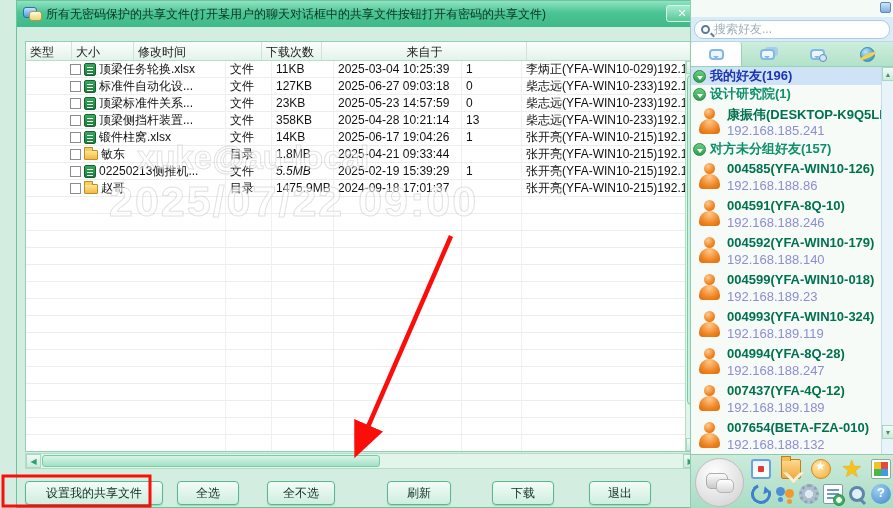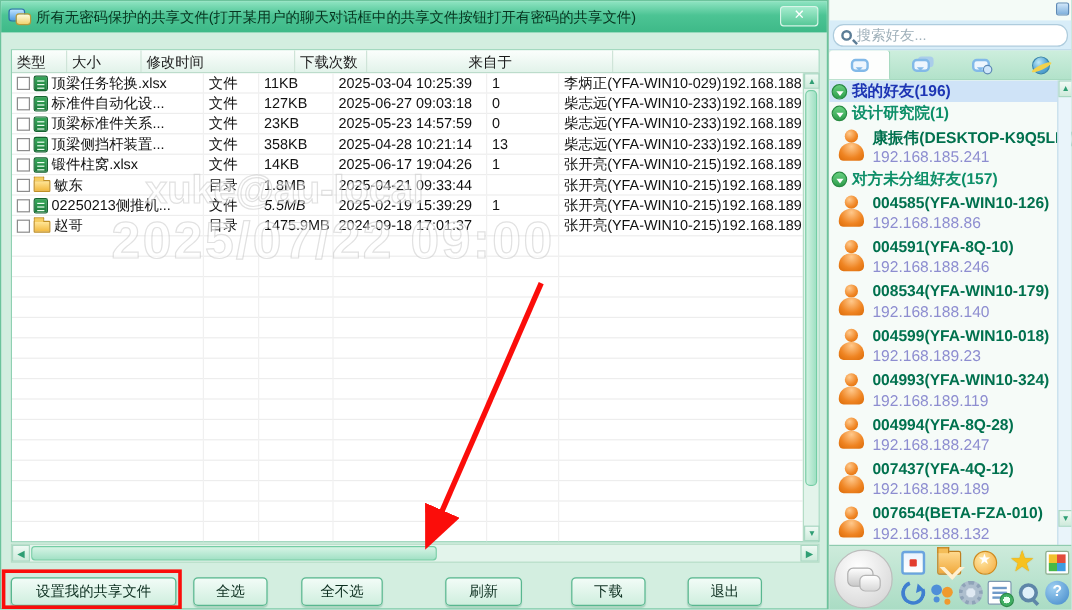--- a/index.html
+++ b/index.html
@@ -1,33 +1,33 @@
 <!DOCTYPE html>
 <html><head>
 <meta charset="utf-8">
 <style>
   html,body{margin:0;padding:0;background:#9fd6c2;}
   *{box-sizing:border-box;font-family:"Liberation Sans","DejaVu Sans",sans-serif;}
   .stage{position:relative;width:893px;height:508px;overflow:hidden;background:#d3eee0;}
 
   
-  .main-win{position:absolute;left:0;top:0;width:690px;height:508px;background:#d3eee0;border:1px solid #6cc39c;}
+  .main-win{position:absolute;left:16px;top:0;width:690px;height:508px;background:#d3eee0;border:1px solid #6cc39c;}
   .titlebar{position:absolute;left:0;top:0;right:0;height:26px;background:linear-gradient(180deg,#8fe4c2 0%,#4cc494 45%,#3eb988 100%);display:flex;align-items:center;padding:0 6px;}
   .title-icon{width:18px;height:14px;position:relative;margin-right:5px;flex:0 0 auto;}
   .title-icon:before{content:"";position:absolute;left:0;top:0;width:12px;height:9px;background:linear-gradient(#bfe2ff,#4e9ce0);border:1px solid #2f6fae;border-radius:3px;}
   .title-icon:after{content:"";position:absolute;left:6px;top:4px;width:11px;height:8px;background:linear-gradient(#fffbe0,#f0d470);border:1px solid #b79b3a;border-radius:3px;}
   .title-text{font-size:12px;color:#07341f;white-space:nowrap;overflow:hidden;}
   .close-btn{position:absolute;right:7px;top:4px;width:32px;height:17px;border:1px solid #d8f5e8;border-radius:3px;background:linear-gradient(#a5ecce,#57c898);color:#fff;font-size:11px;font-weight:bold;line-height:15px;text-align:center;cursor:pointer;}
 
   
   .tablebox{position:absolute;left:8px;top:40px;width:674px;height:411px;background:#fff;border:1px solid #8fd0b2;}
   .thead{display:flex;height:19px;background:linear-gradient(#fbfefc,#e2f3ea);border-bottom:1px solid #bcdccb;}
   .th{font-size:12px;color:#1a1a1a;padding:2px 3px 0 4px;border-right:1px solid #cfe4d8;white-space:nowrap;overflow:hidden;flex:0 0 auto;}
   .tbody{position:absolute;left:0;top:19px;right:13px;bottom:0;overflow:hidden;}
-  .tr{display:flex;height:17px;border-bottom:1px solid #ededed;align-items:center;}
+  .tr{display:flex;height:17px;border-bottom:1px solid #ededed;align-items:center;padding-left:40px;}
   .td{font-size:12px;color:#111;padding:0 3px 0 4px;white-space:nowrap;overflow:hidden;border-right:1px solid #f0f0f0;flex:0 0 auto;height:17px;line-height:17px;}
   .namecell{display:flex;align-items:center;gap:3px;}
   .cbx{width:11px;height:11px;border:1px solid #8c8c8c;background:#fff;flex:0 0 auto;display:inline-block;}
   .excel-icon{width:12px;height:13px;background:linear-gradient(#37a85b,#1d7c3c);border:1px solid #156330;border-radius:2px;flex:0 0 auto;position:relative;display:inline-block;}
   .excel-icon:before{content:"";position:absolute;left:2px;right:2px;top:3px;height:1px;background:#eafff0;box-shadow:0 3px 0 #eafff0,0 6px 0 #eafff0;}
   .folder-icon{width:14px;height:10px;background:linear-gradient(#ffe596,#f2b93e);border:1px solid #bf8f27;border-radius:1px;position:relative;flex:0 0 auto;display:inline-block;margin-top:2px;}
   .folder-icon:before{content:"";position:absolute;left:-1px;top:-4px;width:7px;height:3px;background:#f6cd61;border:1px solid #bf8f27;border-bottom:none;border-radius:1px 1px 0 0;}
 
   
   .vscroll{position:absolute;right:0;top:19px;bottom:0;width:13px;background:#e3f4eb;border-left:1px solid #b4dcc6;}
@@ -435,21 +435,21 @@
           <div class="fname">004585(YFA-WIN10-126)</div>
           <div class="fip">192.168.188.86</div>
         </div>
         <div class="friend">
           <span class="avatar"></span>
           <div class="fname">004591(YFA-8Q-10)</div>
           <div class="fip">192.168.188.246</div>
         </div>
         <div class="friend">
           <span class="avatar"></span>
-          <div class="fname">008534(YFA-WIN10-179)</div>
+          <div class="fname">004592(YFA-WIN10-179)</div>
           <div class="fip">192.168.188.140</div>
         </div>
         <div class="friend">
           <span class="avatar"></span>
           <div class="fname">004599(YFA-WIN10-018)</div>
           <div class="fip">192.168.189.23</div>
         </div>
         <div class="friend">
           <span class="avatar"></span>
           <div class="fname">004993(YFA-WIN10-324)</div>

